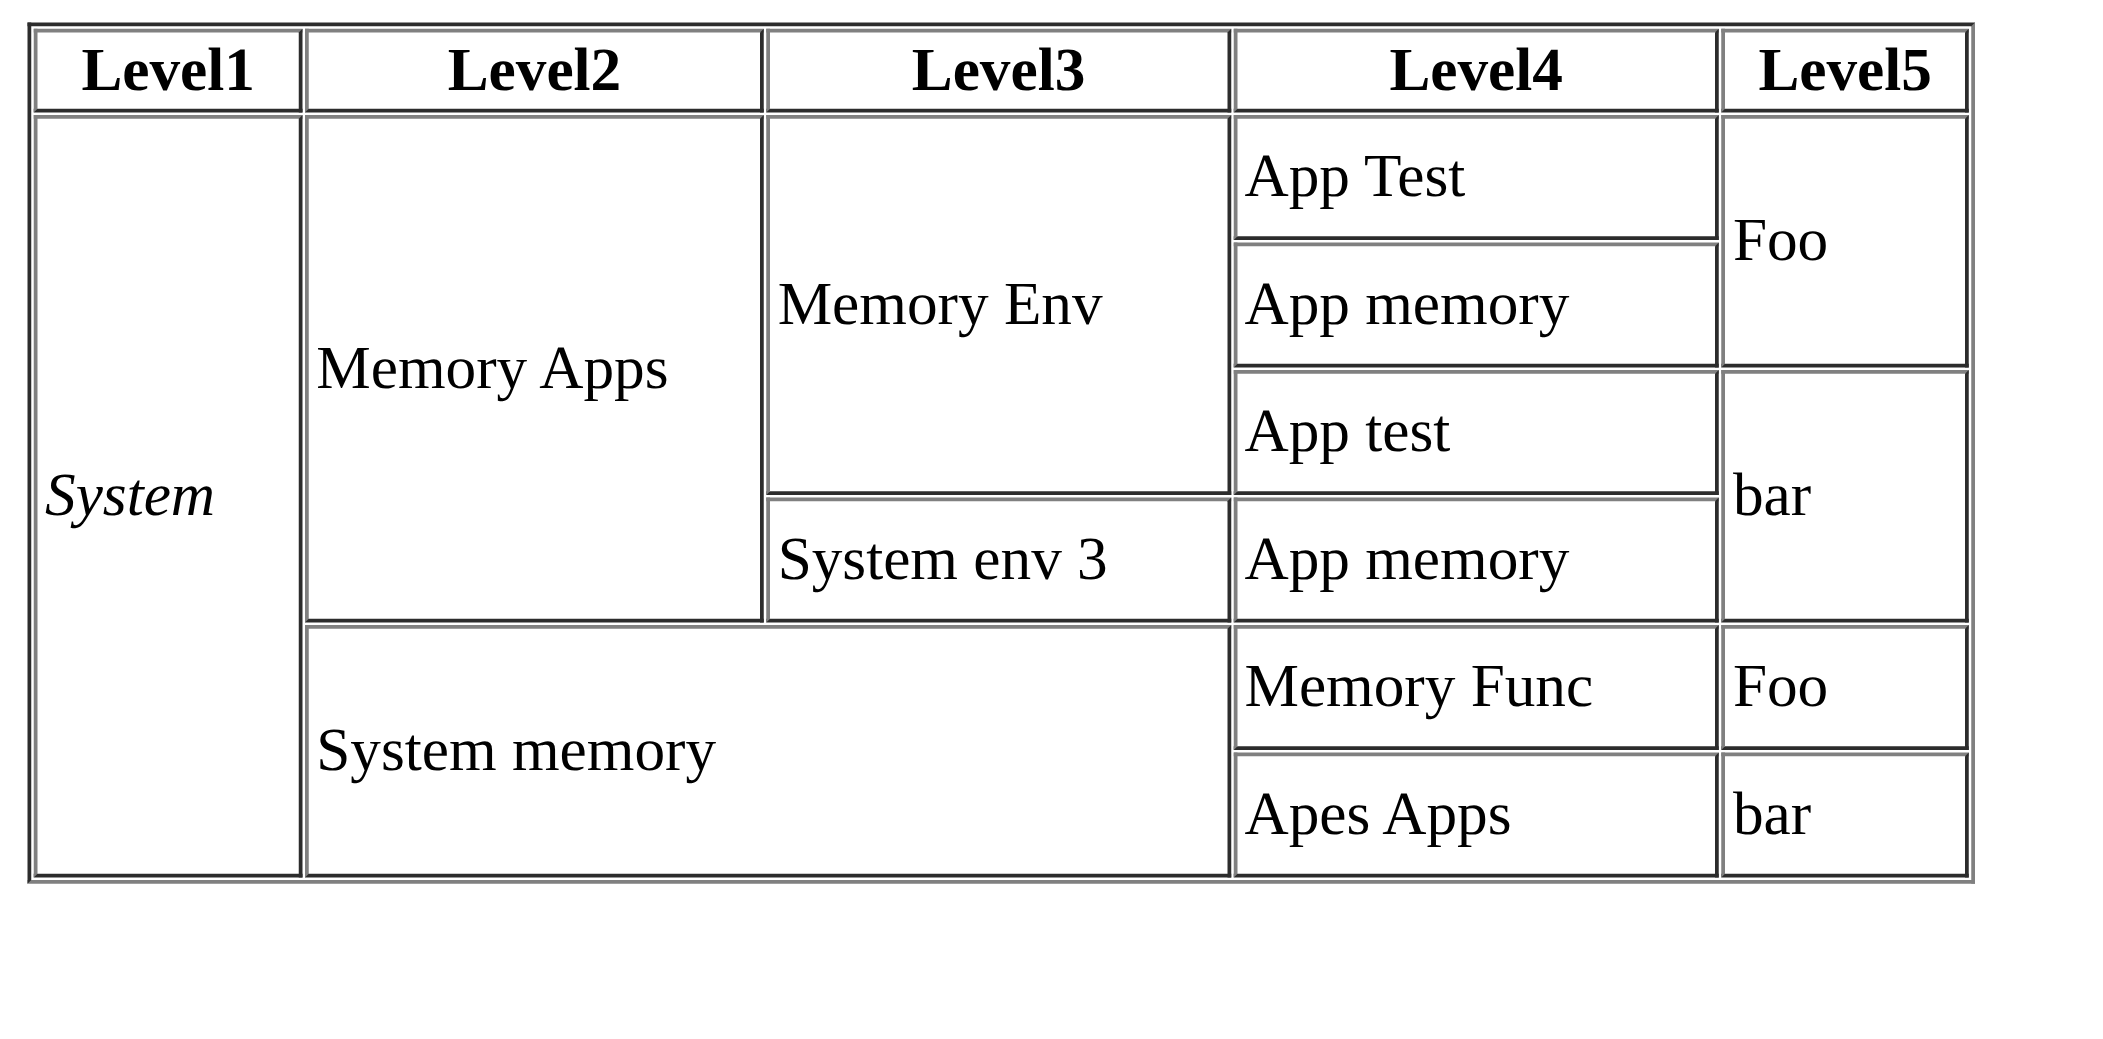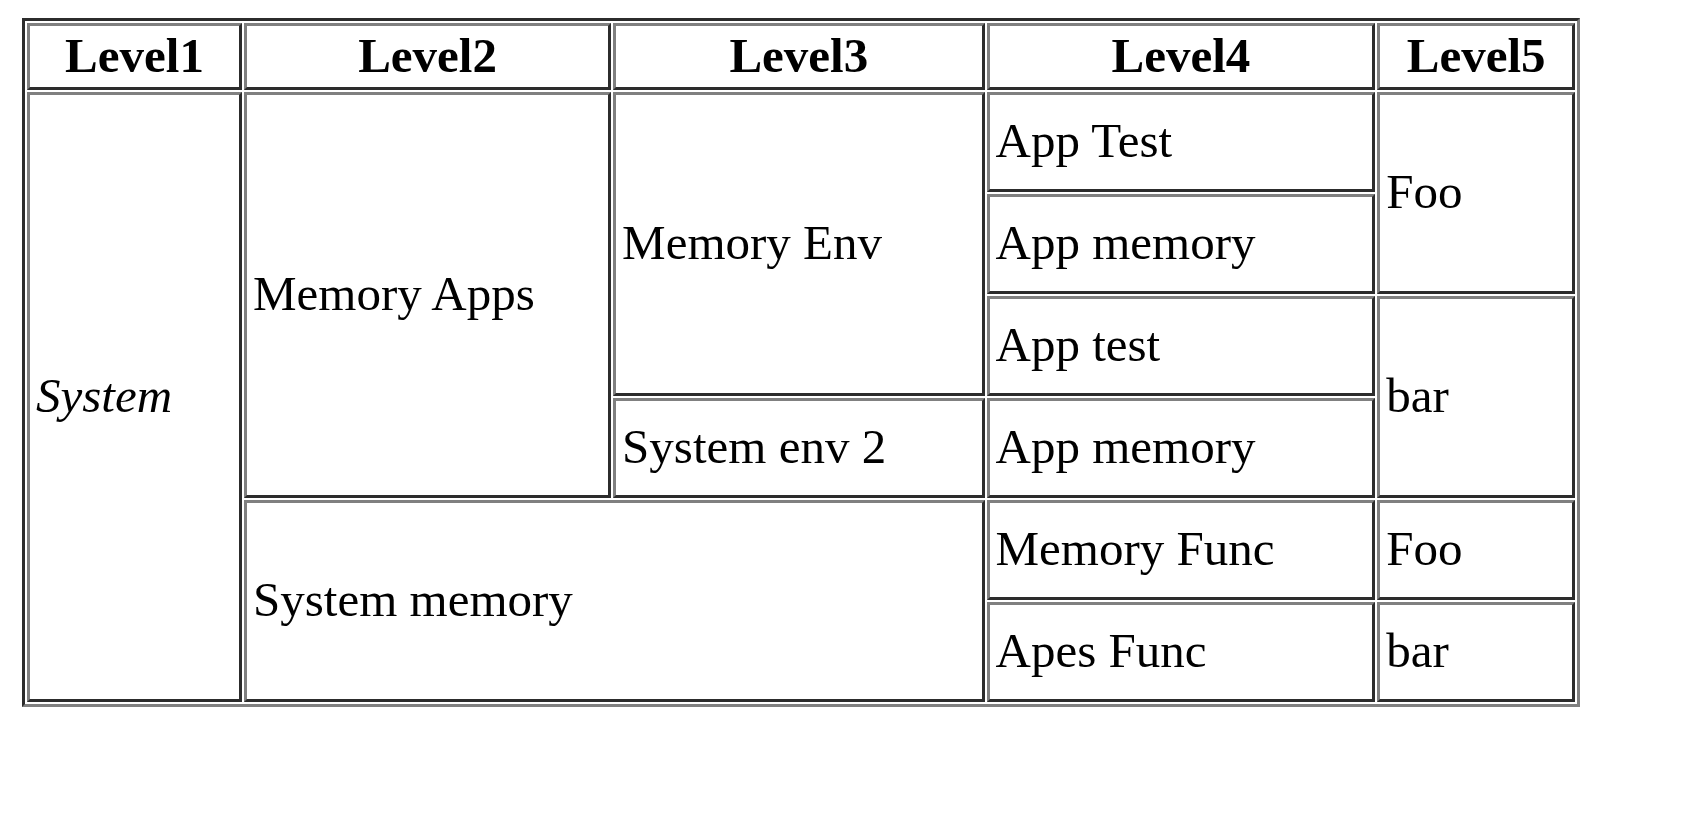--- a/index.html
+++ b/index.html
@@ -94,31 +94,31 @@
       <tr>
         <td class="cell-l4">App memory</td>
       </tr>
 
       <tr>
         <td class="cell-l4">App test</td>
         <td class="cell-l5" rowspan="2">bar</td>
       </tr>
 
       <tr>
-        <td class="cell-system-env">System env 2</td>
+        <td class="cell-system-env">System env 3</td>
         <td class="cell-l4">App memory</td>
       </tr>
 
       <tr>
         <td colspan="2" rowspan="2">System memory</td>
         <td class="cell-l4">Memory Func</td>
         <td class="cell-l5">Foo</td>
       </tr>
 
       <tr>
-        <td class="cell-l4">Apes Func</td>
+        <td class="cell-l4">Apes Apps</td>
         <td class="cell-l5">bar</td>
       </tr>
 
     </tbody>
   </table>
 
 </div>
 
 </body></html>

